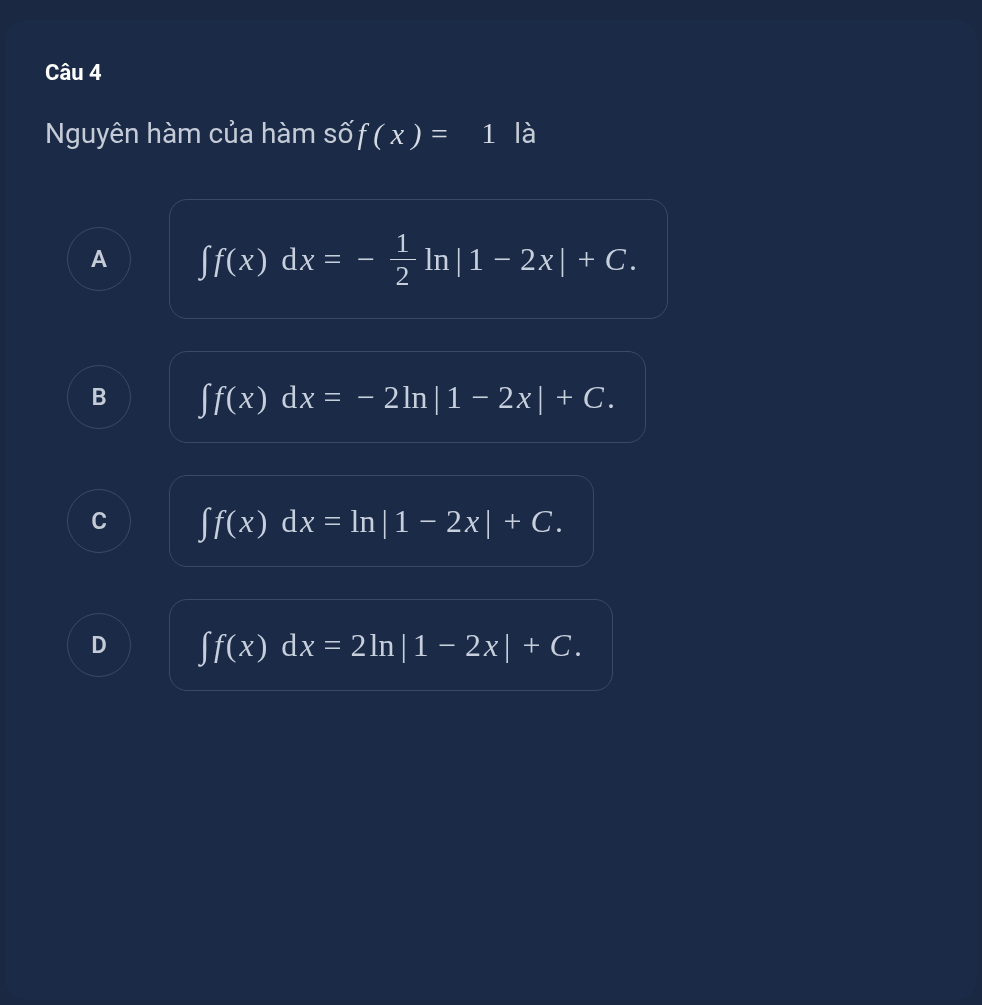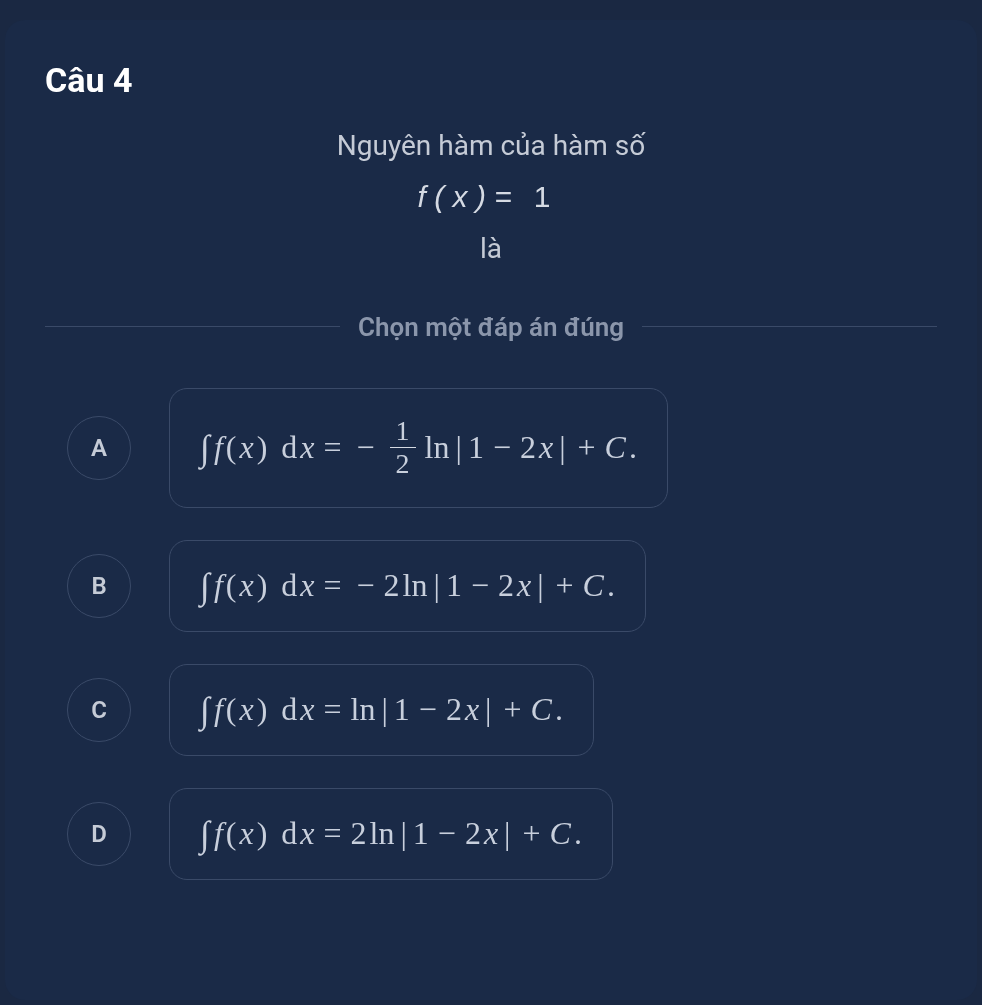--- a/index.html
+++ b/index.html
@@ -17,45 +17,44 @@
       overflow: hidden;
     }
     .container {
       background-color: #1a2a47;
       border-radius: 20px;
       padding: 40px 40px 40px 40px;
       margin: 20px 5px 5px 5px;
       height: 980px;
     }
     .question-title {
-      font-size: 34px;
+      font-size: 22px;
       font-weight: 700;
       color: #ffffff;
       margin-bottom: 24px;
     }
     .question-text {
       font-size: 28px;
       color: #c5cbd6;
       font-weight: 400;
       line-height: 1.6;
       margin-bottom: 40px;
       display: flex;
       align-items: center;
       flex-wrap: wrap;
       gap: 4px;
-      flex-direction: column;
     }
     .math-inline {
-      font-family: Liberation Sans, sans-serif;
+      font-family: Liberation Serif, serif;
       font-style: italic;
       font-size: 30px;
       color: #d5dae3;
       display: inline-flex;
-      align-items: flex-start;
-      gap: 2px;
+      align-items: center;
+      gap: 12px;
     }
     .fraction {
       display: inline-flex;
       flex-direction: column;
       align-items: center;
       vertical-align: middle;
       margin: 0 6px;
       font-style: normal;
     }
     .fraction .num {
@@ -167,25 +166,20 @@
     <span>Nguyên hàm của hàm số </span>
     <span class="math-inline">
       <span style="margin-right:6px;">f ( x ) =</span>
       <span class="fraction">
         <span class="num">1</span>
       </span>
     </span>
     <span style="margin-left:0;"> là</span>
   </div>
 
-  <div class="instruction-row">
-    <div class="instruction-line"></div>
-    <div class="instruction-text">Chọn một đáp án đúng</div>
-    <div class="instruction-line"></div>
-  </div>
 
   <div class="options">
 
     <div class="option-row">
       <div class="option-letter">A</div>
       <div class="option-content tall">
         <div class="option-math">
           <span class="integral">∫</span>
           <span>f</span>
           <span class="paren">(</span>

